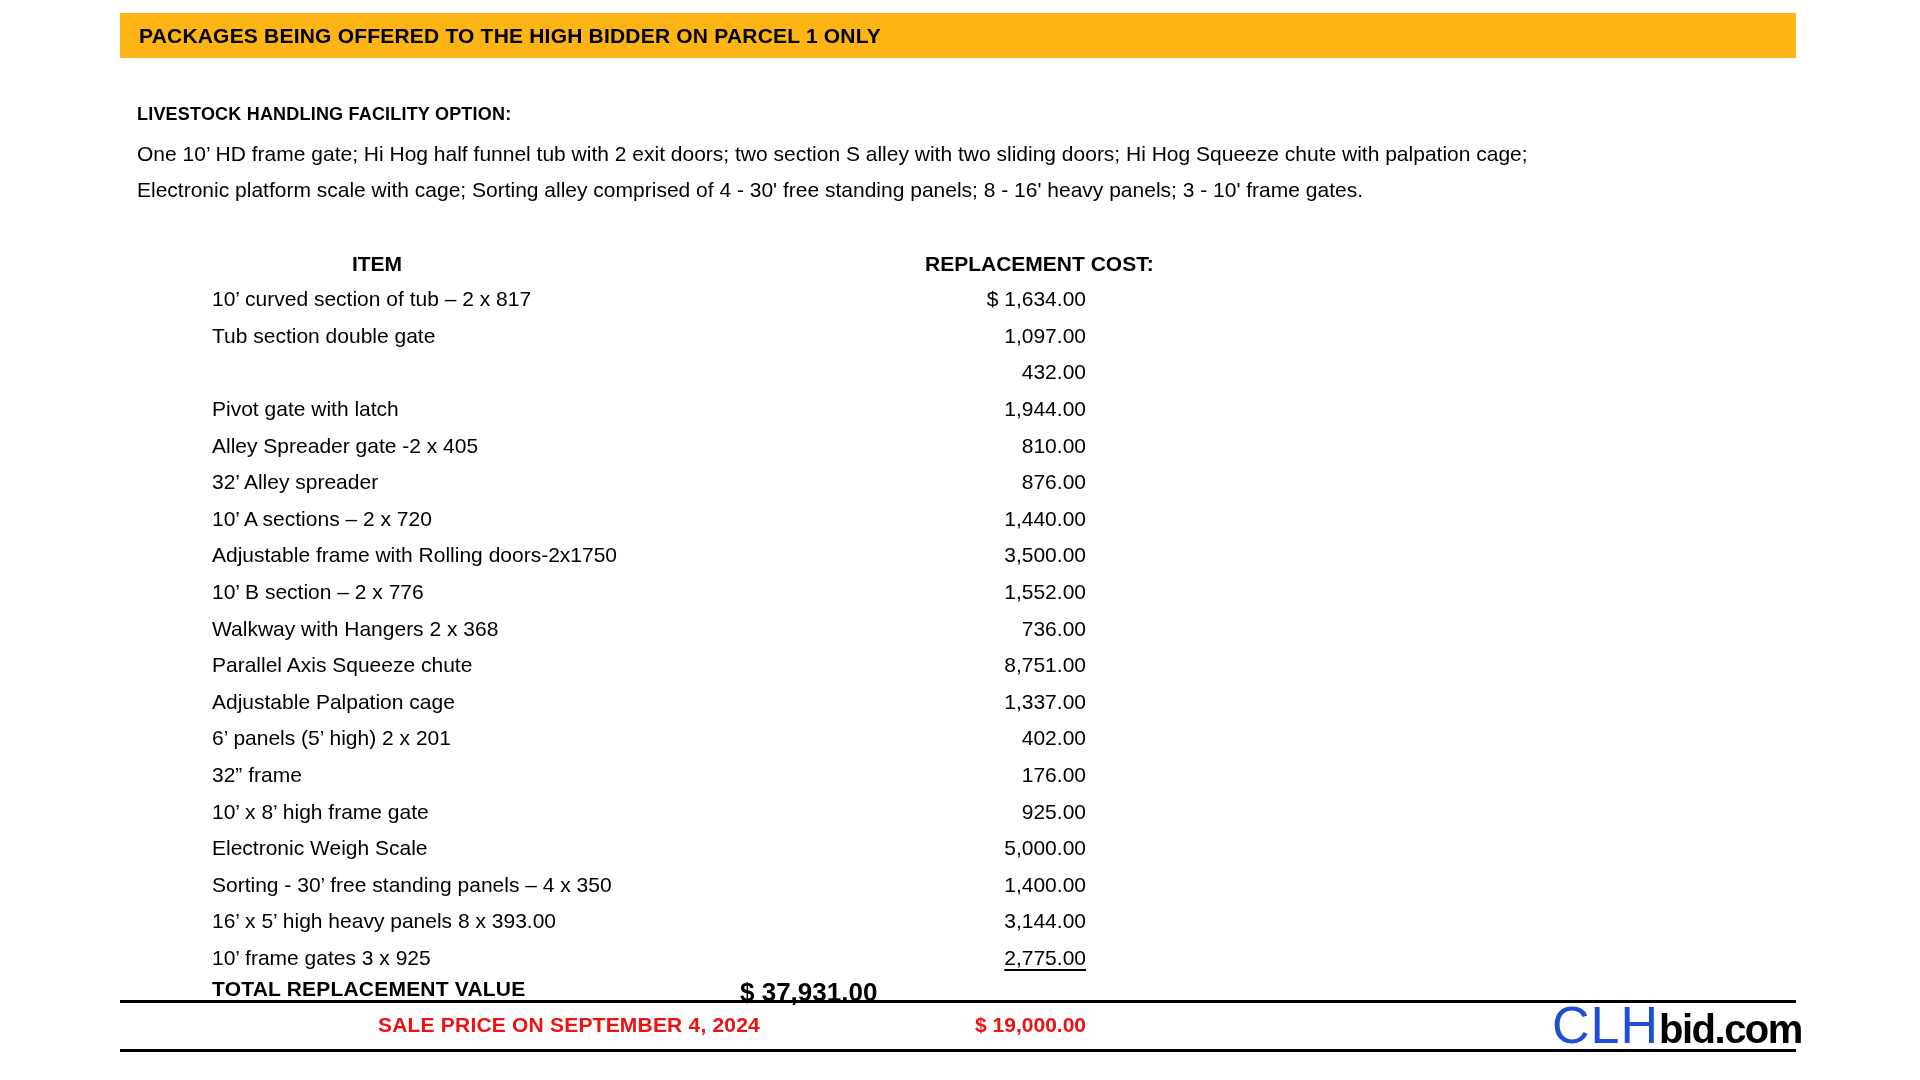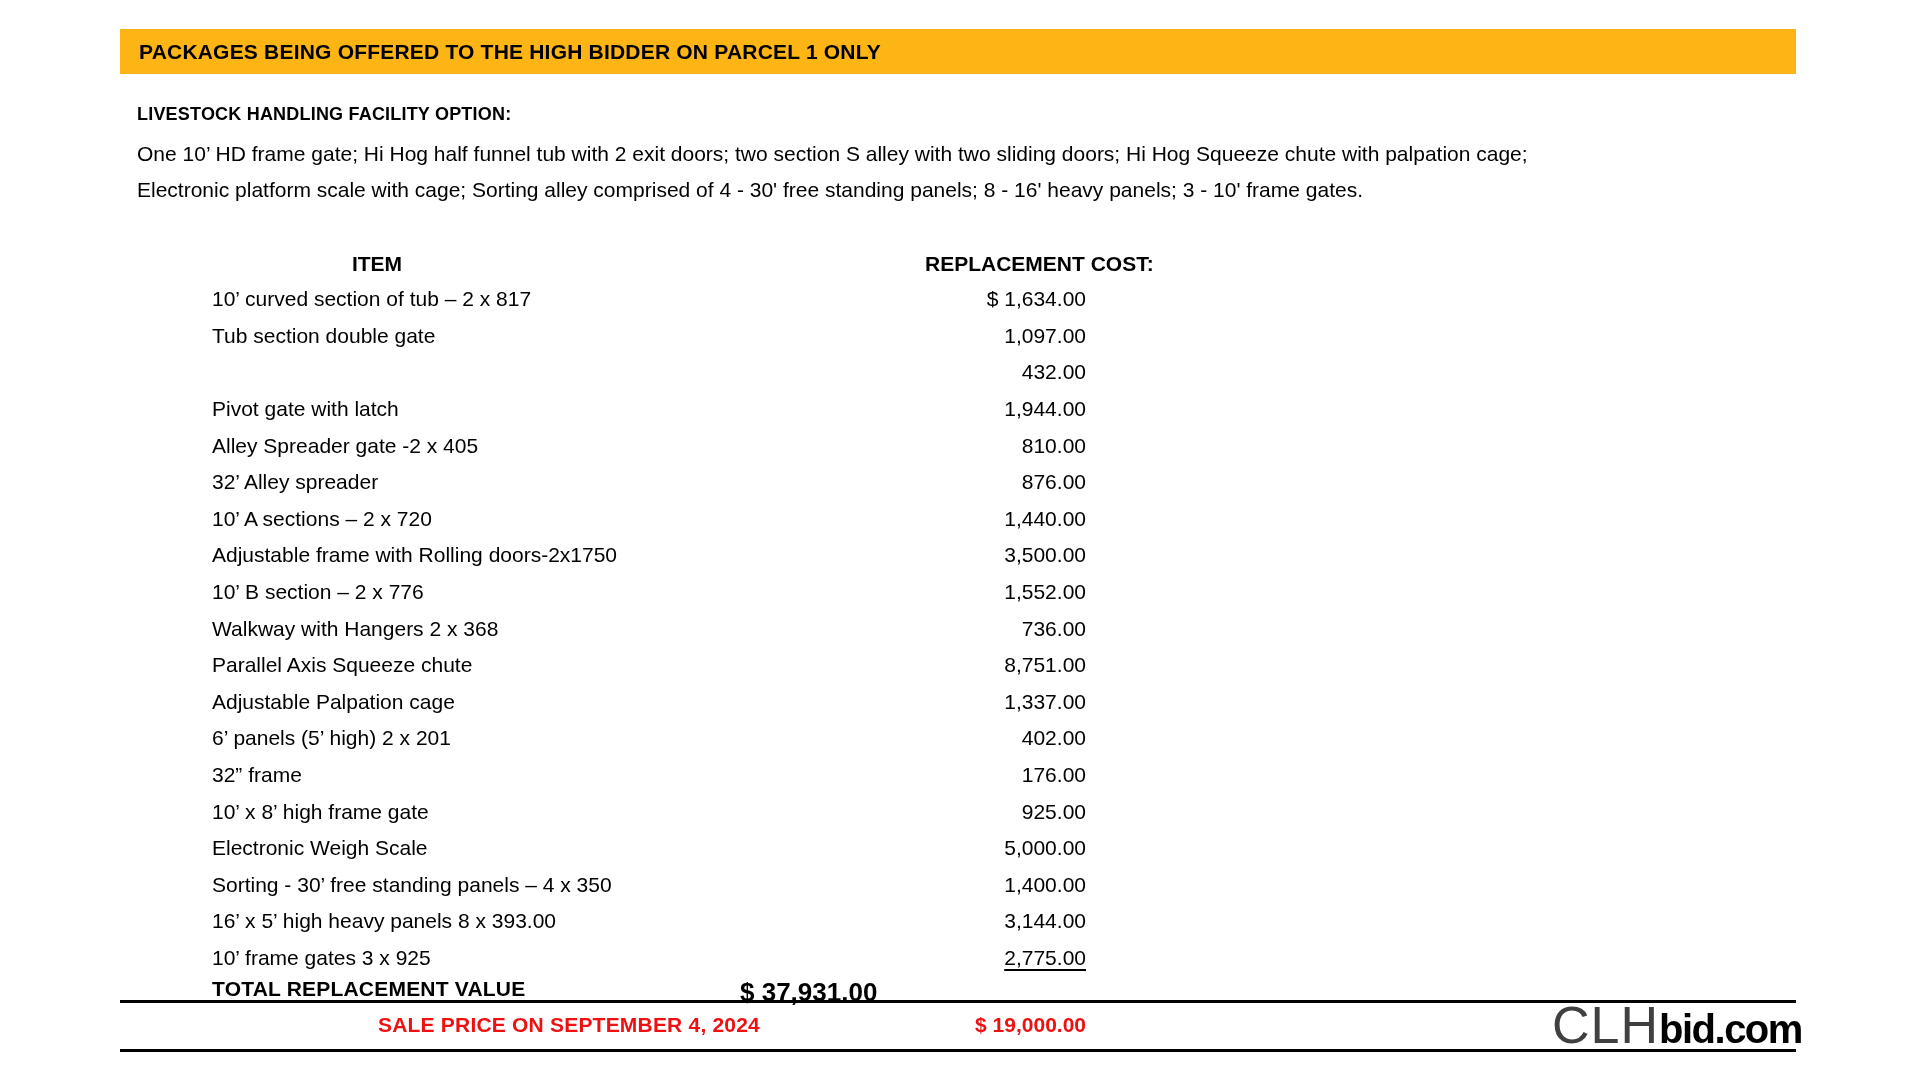--- a/index.html
+++ b/index.html
@@ -66,21 +66,21 @@
 
   .logo { position:absolute; left:1552px; top:1003px; display:flex; align-items:baseline; line-height:44px; }
   .logo-clh { font-size:52px; font-weight:400; letter-spacing:1px; }
   .logo-bid { font-size:40px; font-weight:700; color:#000; letter-spacing:-1.5px; margin-left:0; }
 </style>
 </head>
 <body>
 
 <div class="page">
 
-  <div class="banner" style="background: rgb(252, 181, 20); color: rgb(0, 0, 0); margin-top: 16px;">
+  <div class="banner" style="background: rgb(252, 181, 20); color: rgb(0, 0, 0);">
     <span>PACKAGES BEING OFFERED TO THE HIGH BIDDER ON PARCEL 1 ONLY</span>
   </div>
 
   <div class="heading">LIVESTOCK HANDLING FACILITY OPTION:</div>
 
   <div class="desc-line l1">One 10’ HD frame gate; Hi Hog half funnel tub with 2 exit doors; two section S alley with two sliding doors; Hi Hog Squeeze chute with palpation cage;</div>
   <div class="desc-line l2">Electronic platform scale with cage; Sorting alley comprised of 4 - 30' free standing panels; 8 - 16' heavy panels; 3 - 10' frame gates.</div>
 
   <div class="hdr-item">ITEM</div>
   <div class="hdr-cost">REPLACEMENT COST:</div>
@@ -165,19 +165,19 @@
 
   <div class="total-label">TOTAL REPLACEMENT VALUE</div>
   <div class="total-value">$ 37,931.00</div>
 
   <div class="rule r1"></div>
 
   <div class="sale-label" style="color: rgb(238, 17, 17);">SALE PRICE ON SEPTEMBER 4, 2024</div>
   <div class="sale-value" style="color: rgb(238, 17, 17);">$ 19,000.00</div>
 
   <div class="logo">
-    <span class="logo-clh" style="color: #404040; text-align: center;">CLH</span>
+    <span class="logo-clh" style="color: #1d4ed8; text-align: center;">CLH</span>
     <span class="logo-bid">bid.com</span>
   </div>
 
   <div class="rule r2"></div>
 
 </div>
 
 </body></html>

